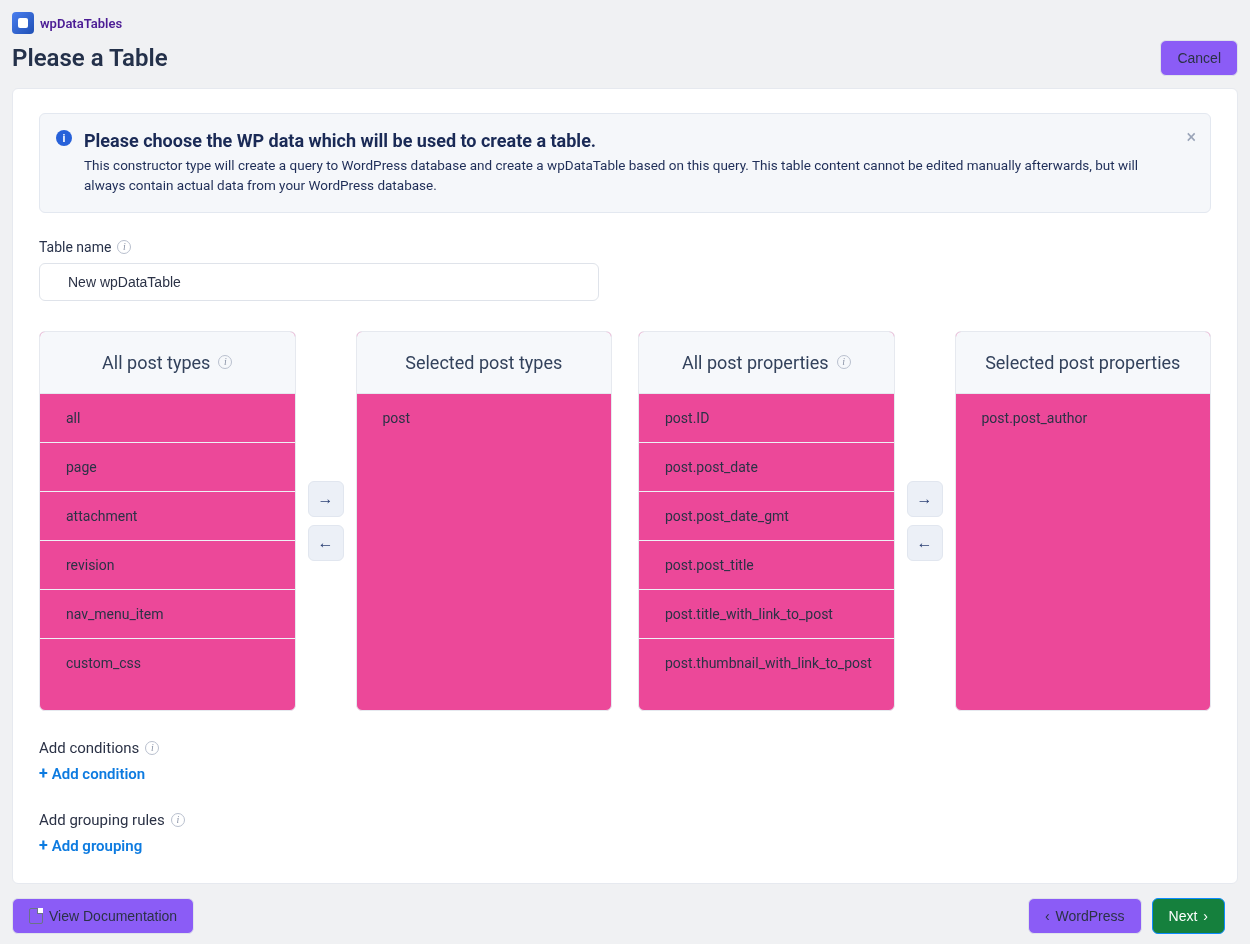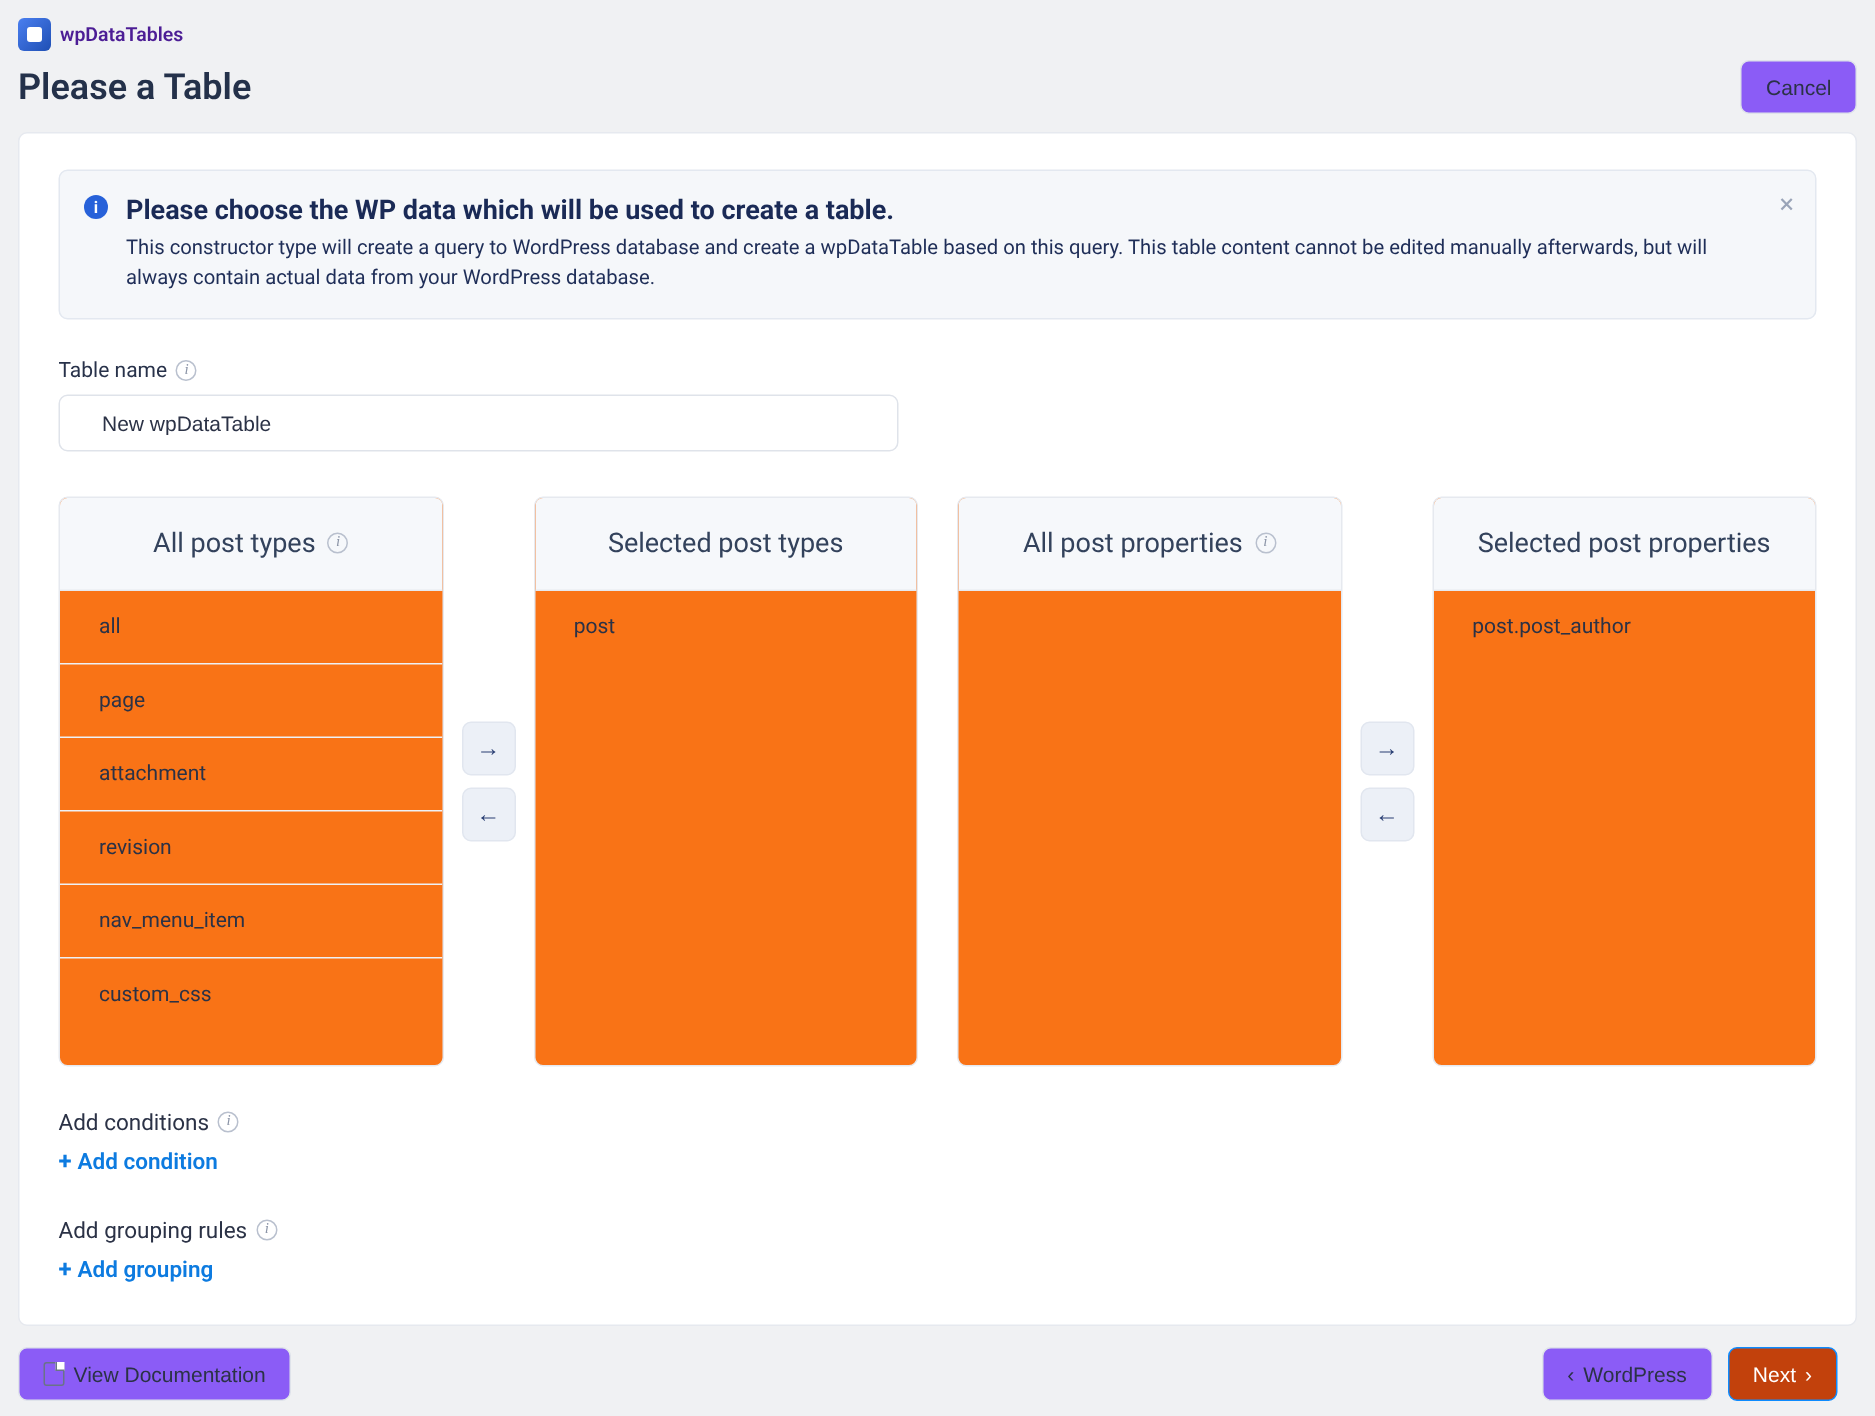--- a/index.html
+++ b/index.html
@@ -35,21 +35,21 @@
   .header-row {
     display:flex; justify-content:space-between; align-items:center;
     margin-top: 6px;
   }
   .page-title { font-size: 24px; font-weight: 600; color:#24314a; }
   .btn {
     border:1px solid #dfe3ea; background:#8b5cf6; color:#2b3246;
     padding: 9px 16px; border-radius:6px; font-size:14px; cursor:pointer;
     display:inline-flex; align-items:center; gap:6px;
   }
-  .btn-primary{ background:#c2410c; border-color:#0d8bff; color:#fff; }
+  .btn-primary{ background:#15803d; border-color:#0d8bff; color:#fff; }
   .card {
     background:#fff; border-radius:6px; margin-top:12px; padding:24px 26px 28px;
     border:1px solid #e6e9ef;
   }
   .alert {
     background:#f5f7fa; border:1px solid #e3e8f0; border-radius:6px;
     padding:16px 40px 16px 44px; position:relative; color:#1a2a56;
   }
   .alert .alert-icon{
     position:absolute; left:16px; top:16px;
@@ -74,21 +74,21 @@
   .text-input{
     width: 560px; max-width:100%; margin-top:8px;
     border:1px solid #dfe3ea; border-radius:6px; padding:10px 28px;
     font-size:14px; color:#2b3246; background:#fff;
   }
   .pickers{
     display:flex; gap:0; margin-top:30px; align-items:stretch;
   }
   .picker{
     flex:1 1 0; min-width:0;
-    border:1px solid #e6e9ef; border-radius:6px; background:#f97316;
+    border:1px solid #e6e9ef; border-radius:6px; background:#ec4899;
     display:flex; flex-direction:column; overflow:hidden;
     height: 380px;
   }
   .picker-head{
     background:#f6f8fb; border-bottom:1px solid #e6e9ef;
     padding:20px 16px; text-align:center; color:#33425c; font-size:18px;
     display:flex; align-items:center; justify-content:center; gap:8px;
     white-space:nowrap;
   }
   .picker-body{
@@ -189,20 +189,28 @@
           <div class="picker-item">post</div>
         </div>
       </div>
 
       <div style="width:26px"></div>
 
       <div class="picker">
         <div class="picker-head">
           <span>All post properties</span>
           <span class="info-icon">i</span>
+        </div>
+        <div class="picker-body">
+          <div class="picker-item">post.ID</div>
+          <div class="picker-item">post.post_date</div>
+          <div class="picker-item">post.post_date_gmt</div>
+          <div class="picker-item">post.post_title</div>
+          <div class="picker-item">post.title_with_link_to_post</div>
+          <div class="picker-item">post.thumbnail_with_link_to_post</div>
         </div>
       </div>
 
       <div class="arrows">
         <div class="arrow-btn">
             <span>→</span>
           </div>
         <div class="arrow-btn">
             <span>←</span>
           </div>

